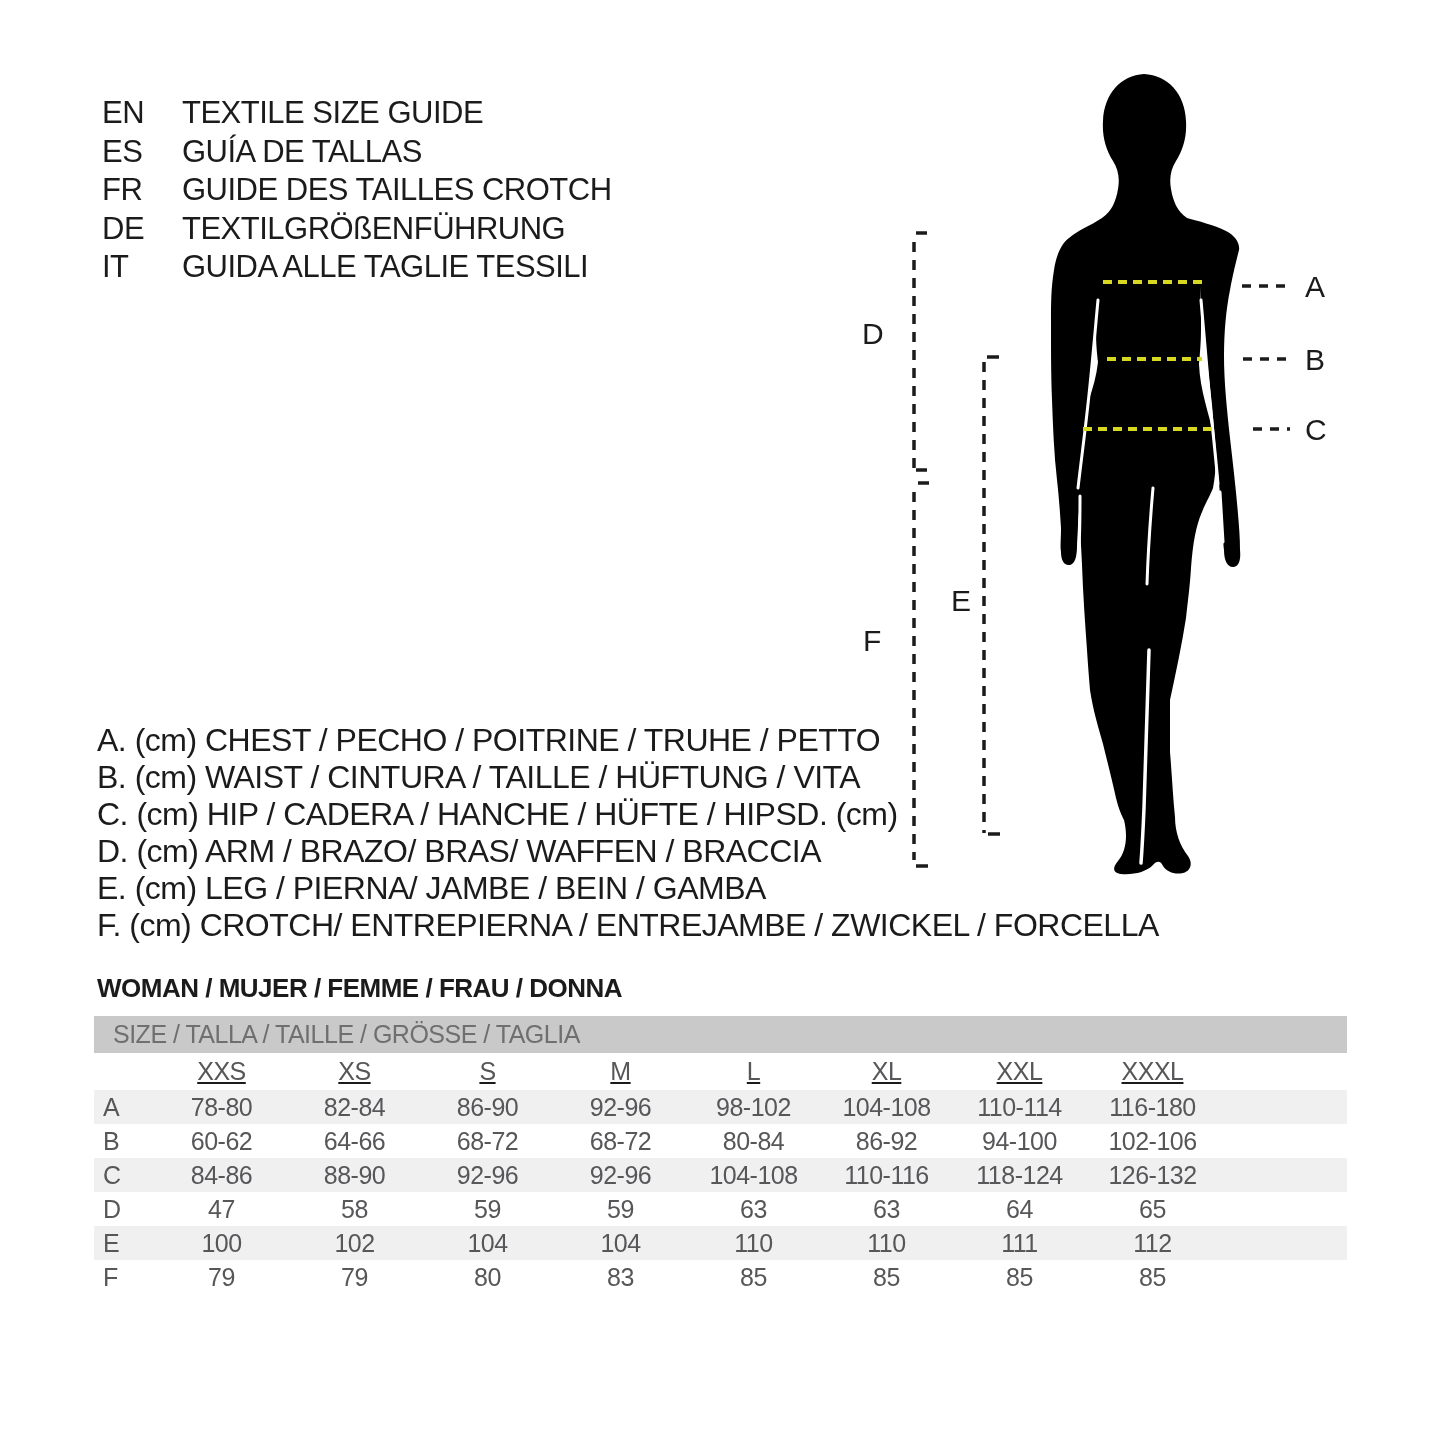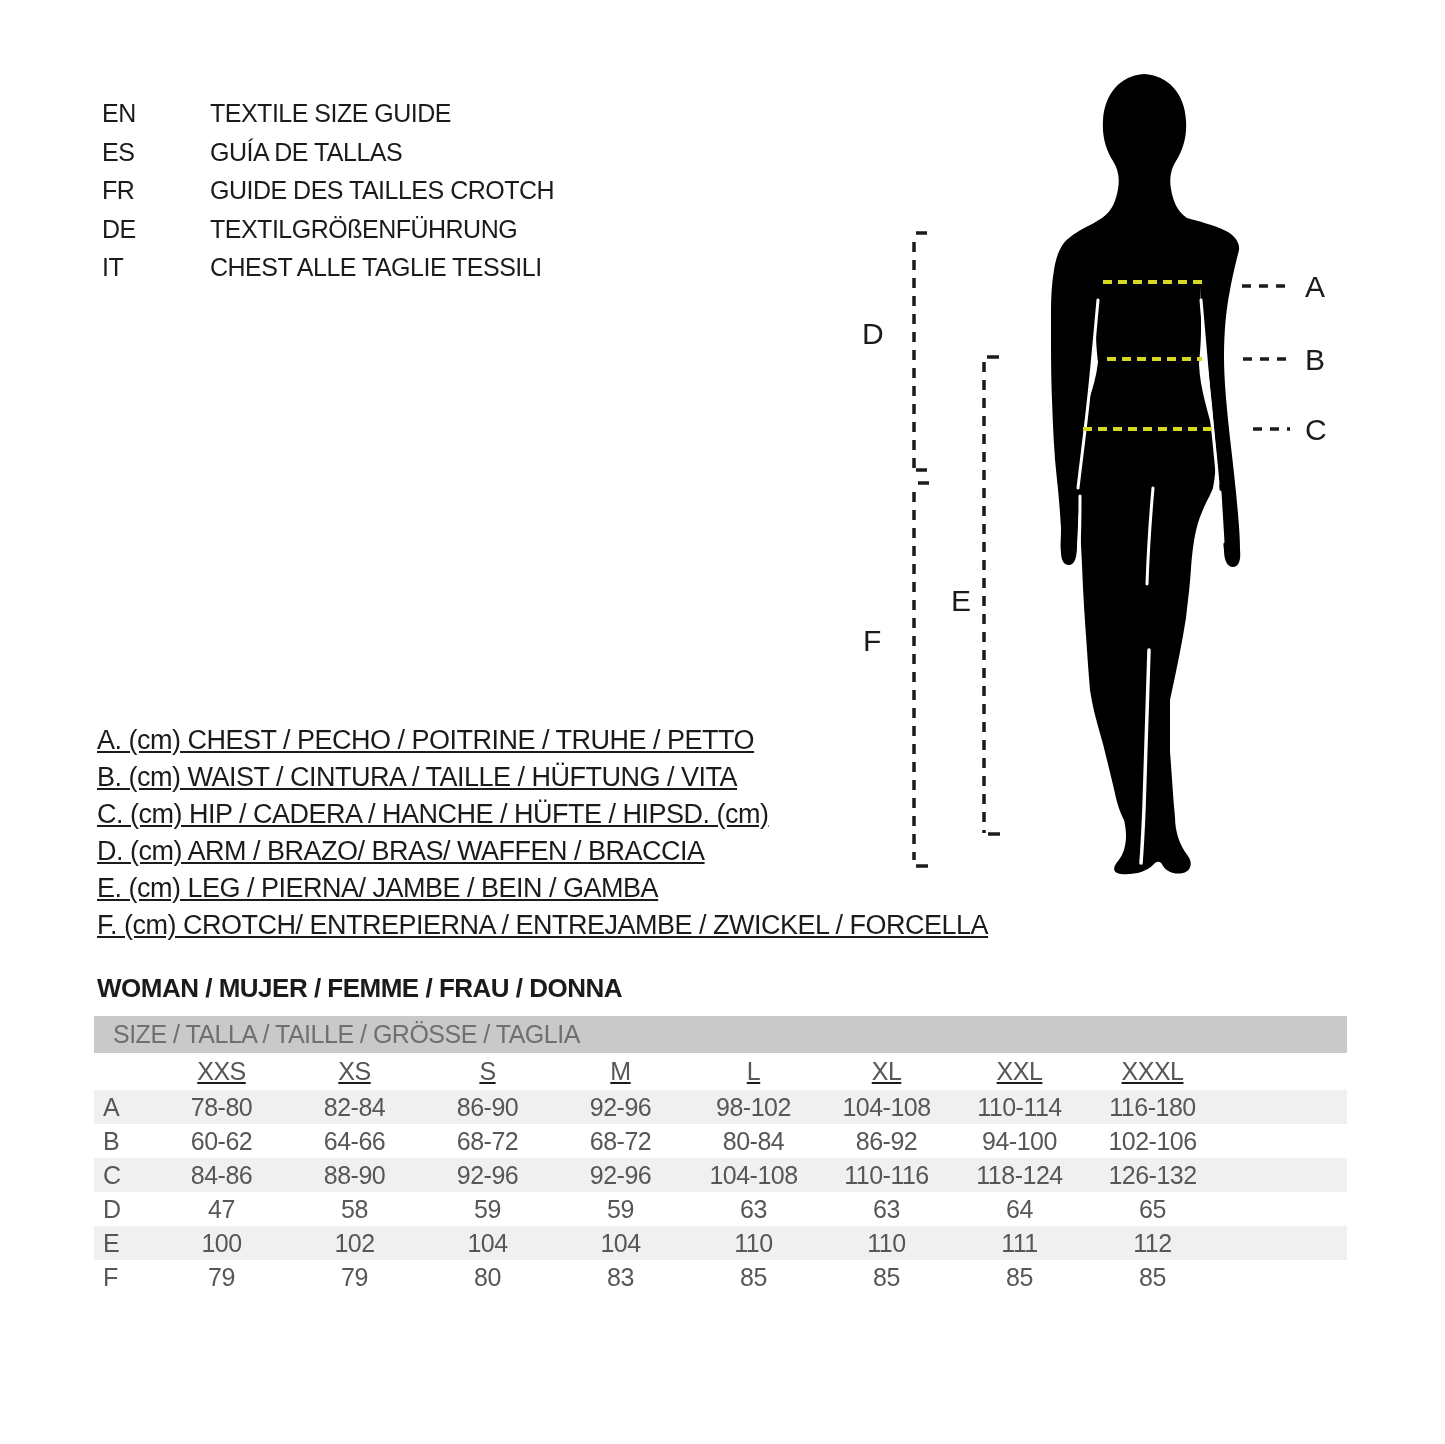--- a/index.html
+++ b/index.html
@@ -19,32 +19,32 @@
   }
   .page{
     position:relative;
     width:1445px;height:1444px;
     background:#ffffff;
     overflow:hidden;
   }
 
   
   .langs{position:absolute;left:102px;top:94px;}
-  .lang-row{display:flex;line-height:38.6px;font-size:25px;color:var(--ink);gap:28px;}
+  .lang-row{display:flex;line-height:38.6px;font-size:31px;color:var(--ink);}
   .lang-code{width:80px;flex:0 0 80px;}
   .lang-name{white-space:nowrap;}
 
   
   .figure-wrap{position:absolute;left:850px;top:60px;width:560px;height:830px;}
   .figure-wrap svg{display:block;width:100%;height:100%;}
   .measure-letter{font-size:30px;fill:var(--ink);letter-spacing:0;}
 
   
   .legend{position:absolute;left:97px;top:722px;}
-  .legend-line{font-size:27px;line-height:37px;white-space:nowrap;color:var(--ink);text-decoration:underline;}
+  .legend-line{font-size:32px;line-height:37px;white-space:nowrap;color:var(--ink);}
 
   
   .gender-heading{position:absolute;left:97px;top:973px;font-size:26px;white-space:nowrap;color:var(--ink);font-weight:bold;}
 
   
   .size-table{position:absolute;left:94px;top:1016px;width:1253px;}
   .size-table-titlebar{
     height:37px;line-height:37px;
     background:var(--table-header-bg);
     color:var(--table-header-text);
@@ -79,21 +79,21 @@
       <div class="lang-row">
         <span class="lang-code">FR</span>
         <span class="lang-name">GUIDE DES TAILLES CROTCH</span>
       </div>
       <div class="lang-row">
         <span class="lang-code">DE</span>
         <span class="lang-name">TEXTILGRÖßENFÜHRUNG</span>
       </div>
       <div class="lang-row">
         <span class="lang-code">IT</span>
-        <span class="lang-name">CHEST ALLE TAGLIE TESSILI</span>
+        <span class="lang-name">GUIDA ALLE TAGLIE TESSILI</span>
       </div>
     </div>
 
   <div class="figure-wrap">
     <svg viewBox="0 0 560 830" xmlns="http://www.w3.org/2000/svg">
 
       <path d="M 294 14
            C 271 15 254 34 253 61
            C 252 77 256 90 263 101
            C 268 109 270 118 268 129

